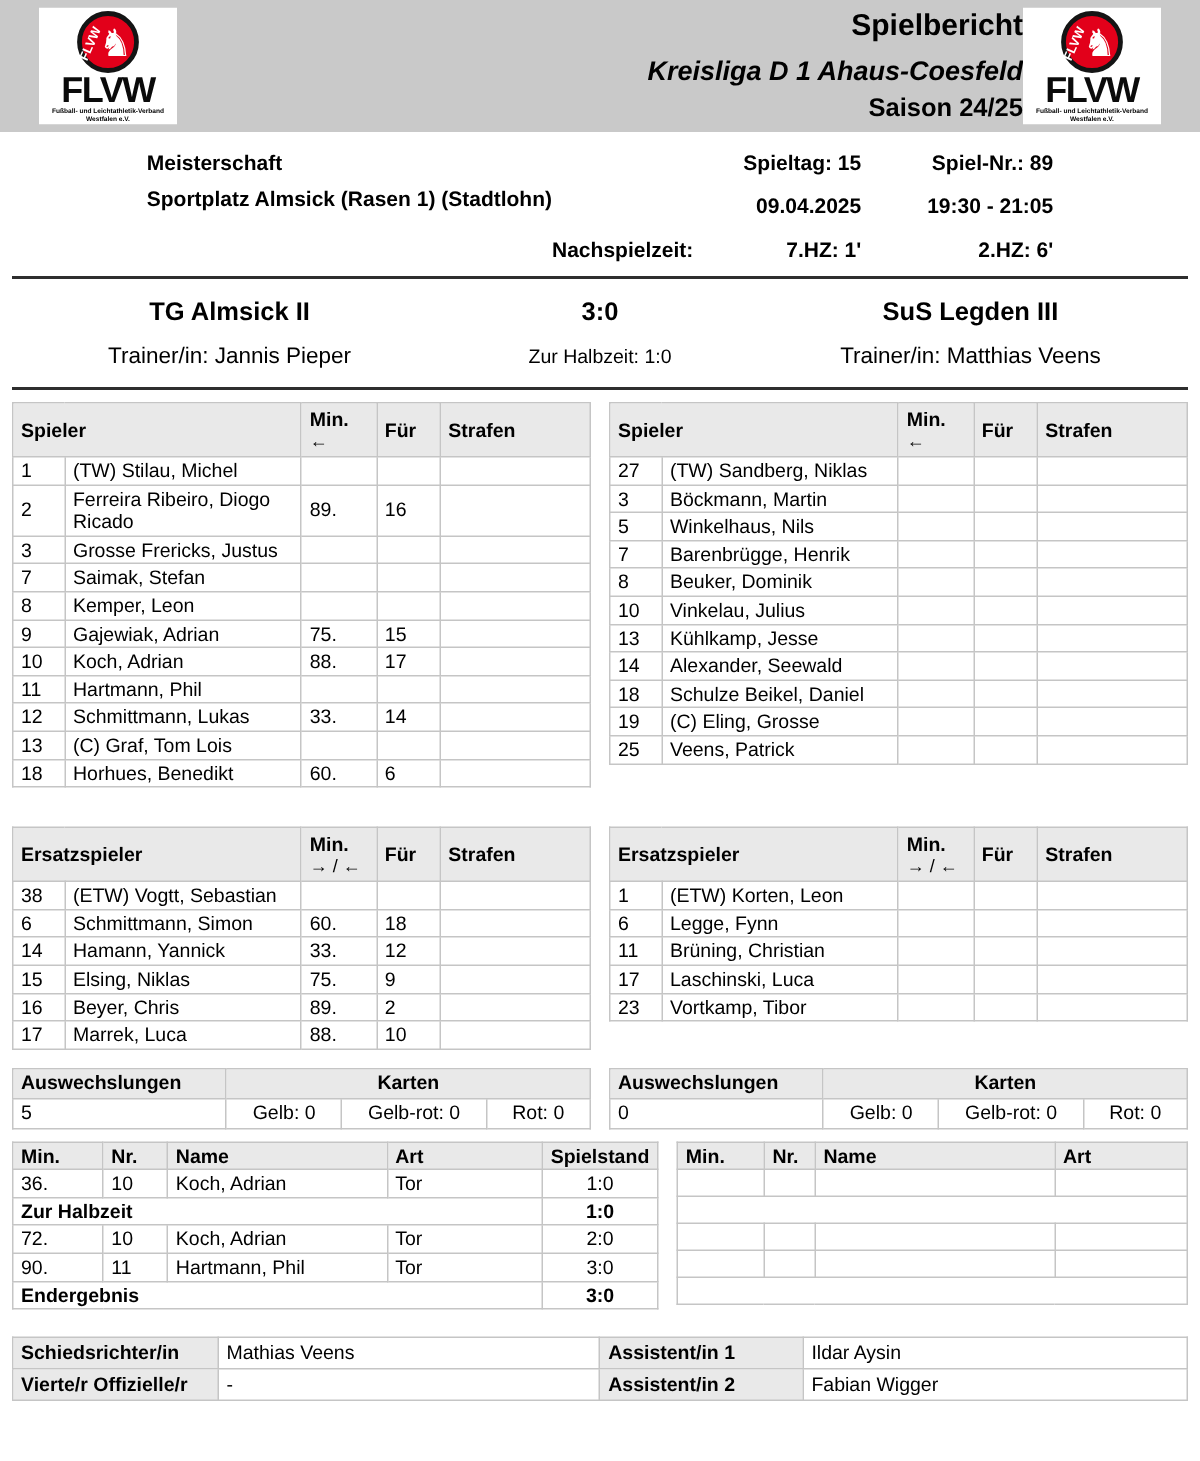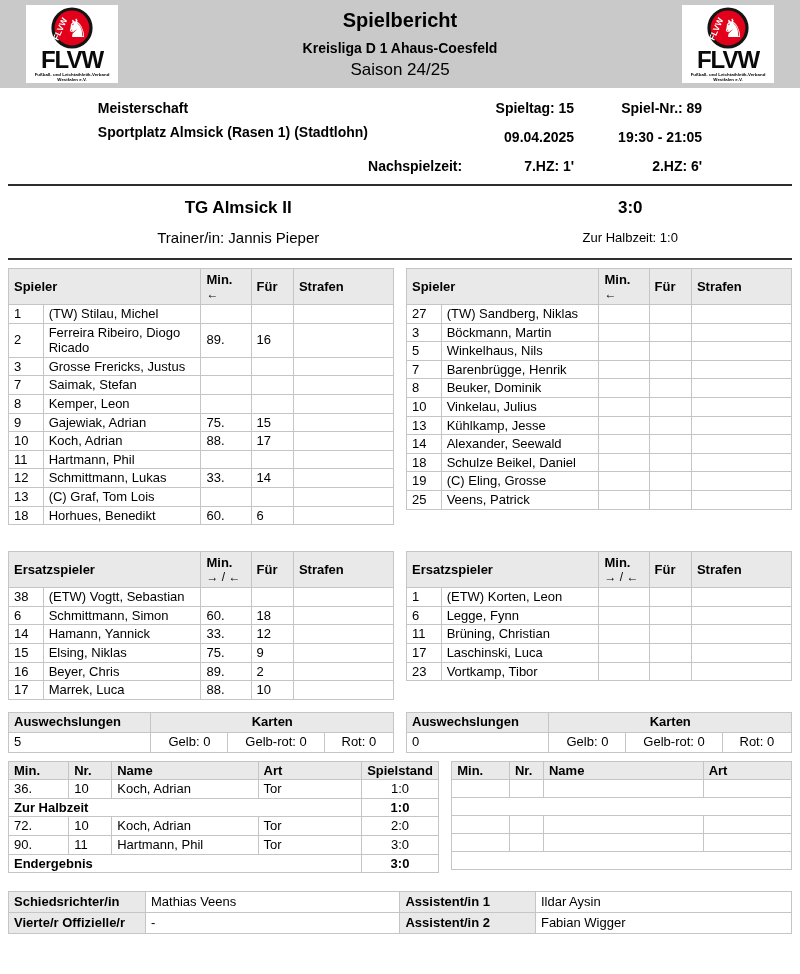--- a/index.html
+++ b/index.html
@@ -9,24 +9,24 @@
     background: #ffffff; color: #000;
     font-family: "Liberation Sans", sans-serif;
     overflow: hidden;
   }
   
   .band {
     height: 88px; background: #c9c9c9;
     display: flex; align-items: center;
     padding: 0 26px;
   }
-  .titles { flex: 1; text-align: center; }
+  .titles { flex: 1; text-align: right; }
   .title   { font-size: 20px; font-weight: bold; margin-bottom: 8px; }
-  .league  { font-size: 14px; font-weight: bold; margin-bottom: 4px; }
-  .season  { font-size: 17px; font-weight: normal; }
+  .league  { font-size: 18px; font-weight: bold; margin-bottom: 4px; font-style: italic; }
+  .season  { font-size: 17px; font-weight: bold; }
   .logo-box { width: 92px; height: 78px; flex: 0 0 auto; }
 
   
   .content { padding: 0 8px; }
   .rule { height: 2px; background: #2e2e2e; }
 
   .meta { display: flex; justify-content: center; padding: 12px 0 10px; font-size: 14px; font-weight: bold; }
   .meta-left div { margin-bottom: 8px; }
   .meta-right { display: grid; grid-template-columns: auto 112px 128px; row-gap: 13px; text-align: right; align-content: start; }
 
@@ -136,20 +136,24 @@
   <div class="rule"></div>
 
   <div class="teams">
     <div class="team">
       <div class="team-name">TG Almsick II</div>
       <div class="coach">Trainer/in: Jannis Pieper</div>
     </div>
     <div class="score-block">
       <div class="score">3:0</div>
       <div class="halftime">Zur Halbzeit: 1:0</div>
+    </div>
+    <div class="team">
+      <div class="team-name">SuS Legden III</div>
+      <div class="coach">Trainer/in: Matthias Veens</div>
     </div>
   </div>
   <div class="rule"></div>
 
   <div class="cols starters-row">
     <div class="col">
       <table class="players">
         <colgroup>
             <col class="c-nr">
             <col class="c-name">

